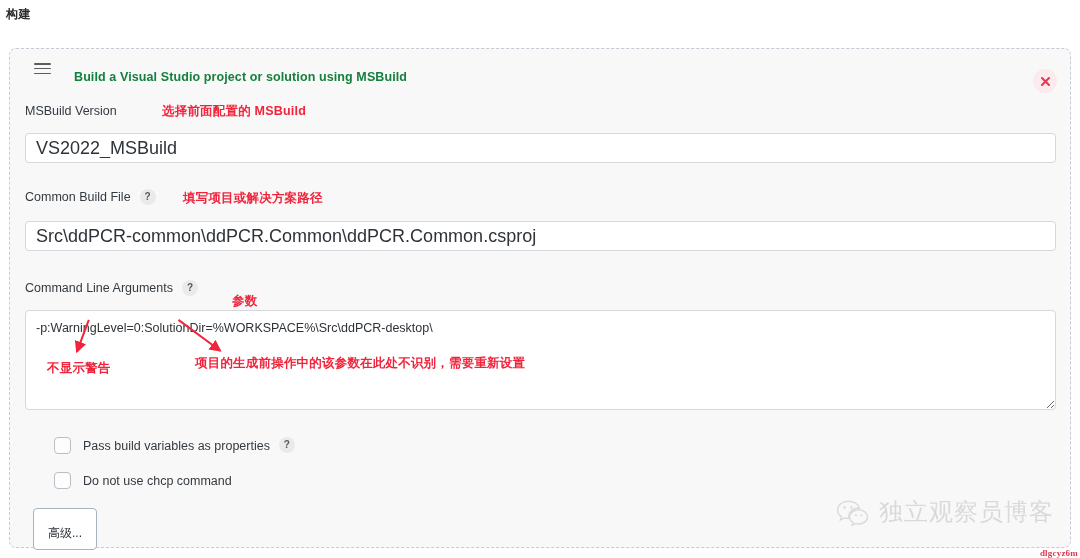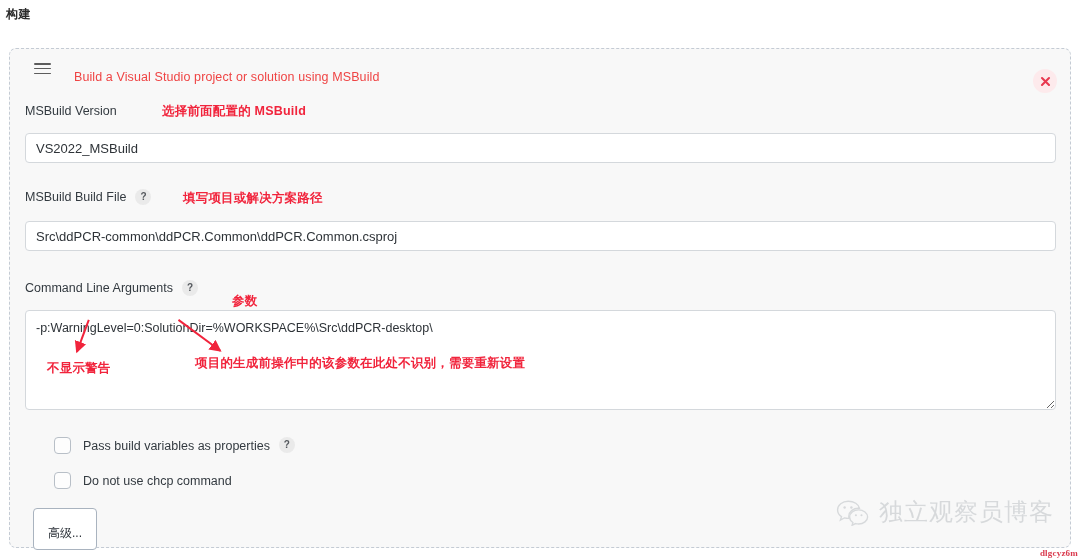--- a/index.html
+++ b/index.html
@@ -35,21 +35,21 @@
     cursor: pointer;
   }
   .hamburger span {
     display: block; height: 1.6px; background: #5c5c5c; margin-bottom: 3.2px;
     border-radius: 1px;
   }
   .hamburger span:last-child { margin-bottom: 0; }
 
   .header-title {
     position: absolute; left: 64px; top: 21px;
-    font-size: 12.5px; font-weight: 400; color: #ef4444;
+    font-size: 12.5px; font-weight: 700; color: #15803d;
     letter-spacing: 0.1px;
   }
 
   .close-btn {
     position: absolute; right: 13px; top: 20px;
     width: 24px; height: 24px; border-radius: 50%;
     background: #fdeaec;
     display: flex; align-items: center; justify-content: center;
     cursor: pointer; border: none;
   }
@@ -72,21 +72,21 @@
 
   .annot {
     position: absolute;
     color: #f1243c; font-weight: 700; font-size: 12.5px;
     white-space: nowrap; letter-spacing: 0.2px; text-align: center;
   }
 
   .txt-input, .sel-input {
     position: absolute; left: 15px; width: 1031px; height: 30px;
     background: #ffffff; border: 1px solid #d4d8dc; border-radius: 4px;
-    font-size: 13px; color: #2e3338;
+    font-size: 18px; color: #2e3338;
     padding: 0 10px;
     font-family: "Liberation Sans", "DejaVu Sans", sans-serif;
     outline: none;
   }
   .sel-input { appearance: none; -webkit-appearance: none; padding-right: 26px; }
 
   .ta-input {
     position: absolute; left: 15px; width: 1031px; height: 100px;
     background: #ffffff; border: 1px solid #d4d8dc; border-radius: 4px;
     font-size: 12.5px; color: #2e3338;
@@ -154,21 +154,21 @@
         </svg>
       </button>
     </div>
 
     <div class="field-label" style="left:15px; top:55px;">MSBuild Version</div>
     <div class="annot" style="left:152px; top:54px;">选择前面配置的 MSBuild</div>
 
     <select class="sel-input" style="top:84px;" id="sel-version"><option value="VS2022_MSBuild">VS2022_MSBuild</option></select>
 
     <div class="field-label" style="left:15px; top:141px;">
-      <span>MSBuild Build File</span><span class="help-icon">?</span>
+      <span>Common Build File</span><span class="help-icon">?</span>
     </div>
     <div class="annot" style="left:173px; top:141px;">填写项目或解决方案路径</div>
 
     <input class="txt-input" style="top: 172px;" id="inp-buildfile" value="Src\ddPCR-common\ddPCR.Common\ddPCR.Common.csproj">
 
     <div class="field-label" style="left:15px; top:232px;">
       <span>Command Line Arguments</span><span class="help-icon">?</span>
     </div>
     <div class="annot" style="left:222px; top:232px;margin-top:12px;">参数</div>
 

